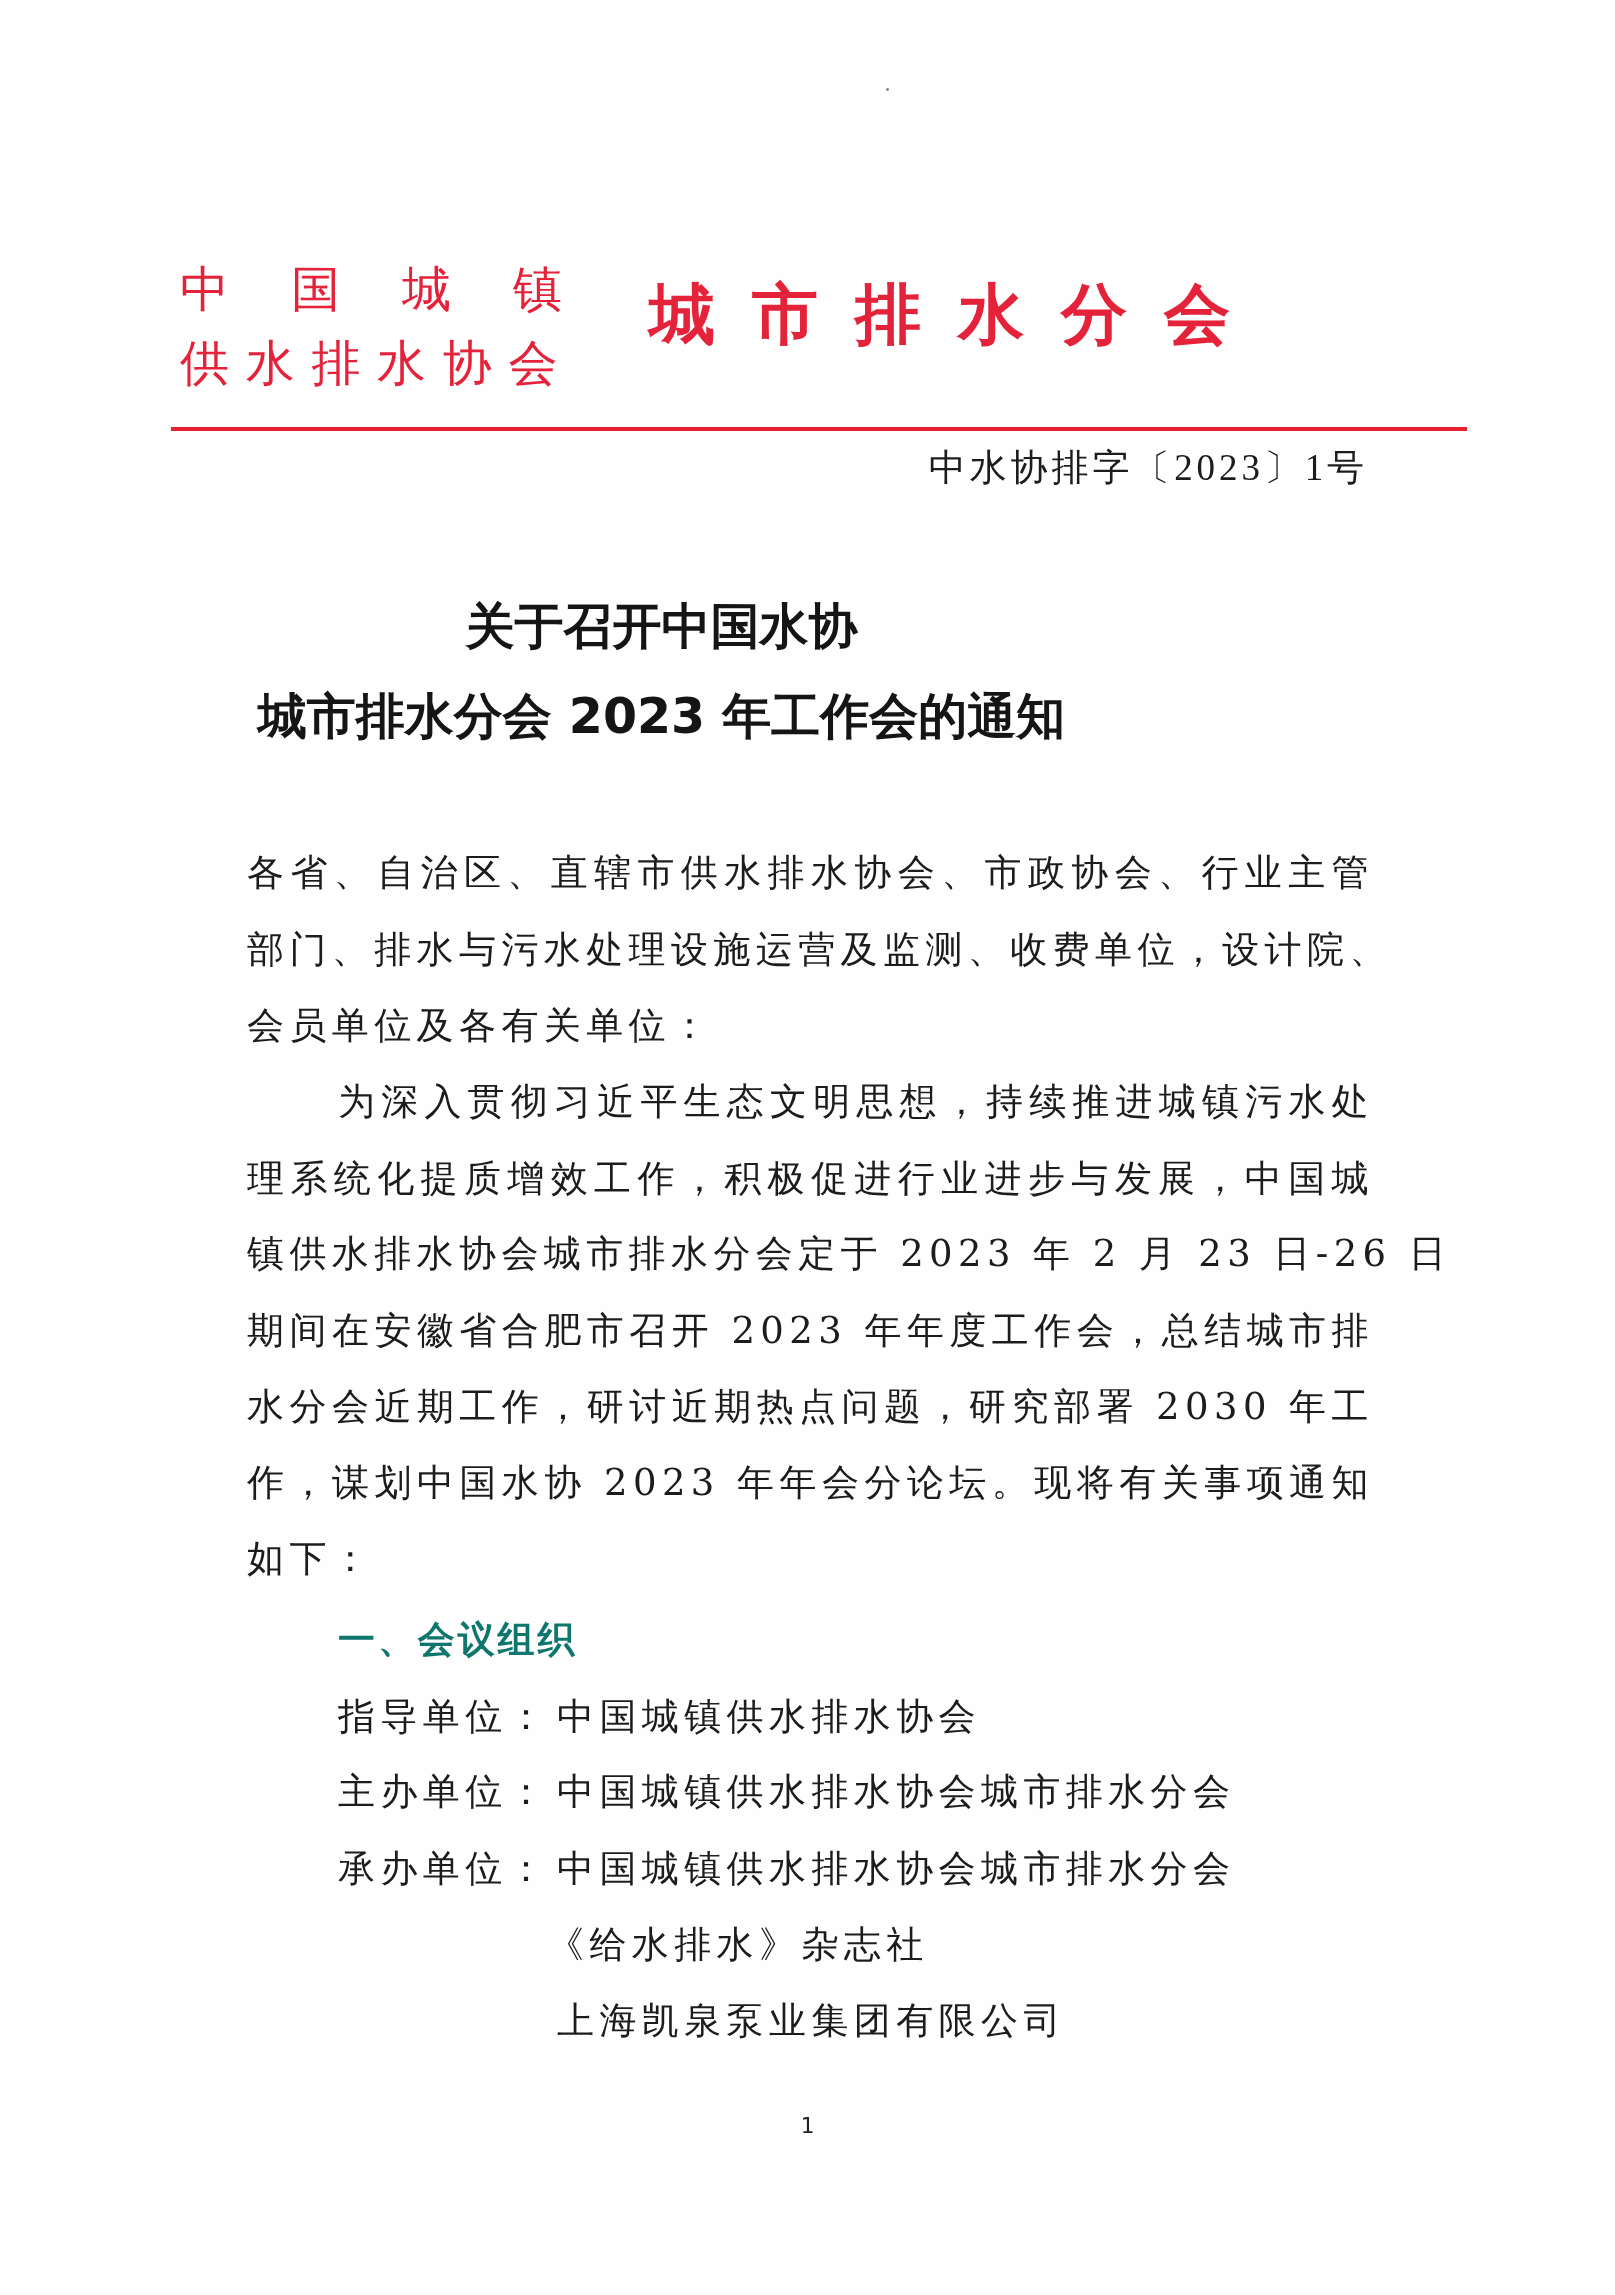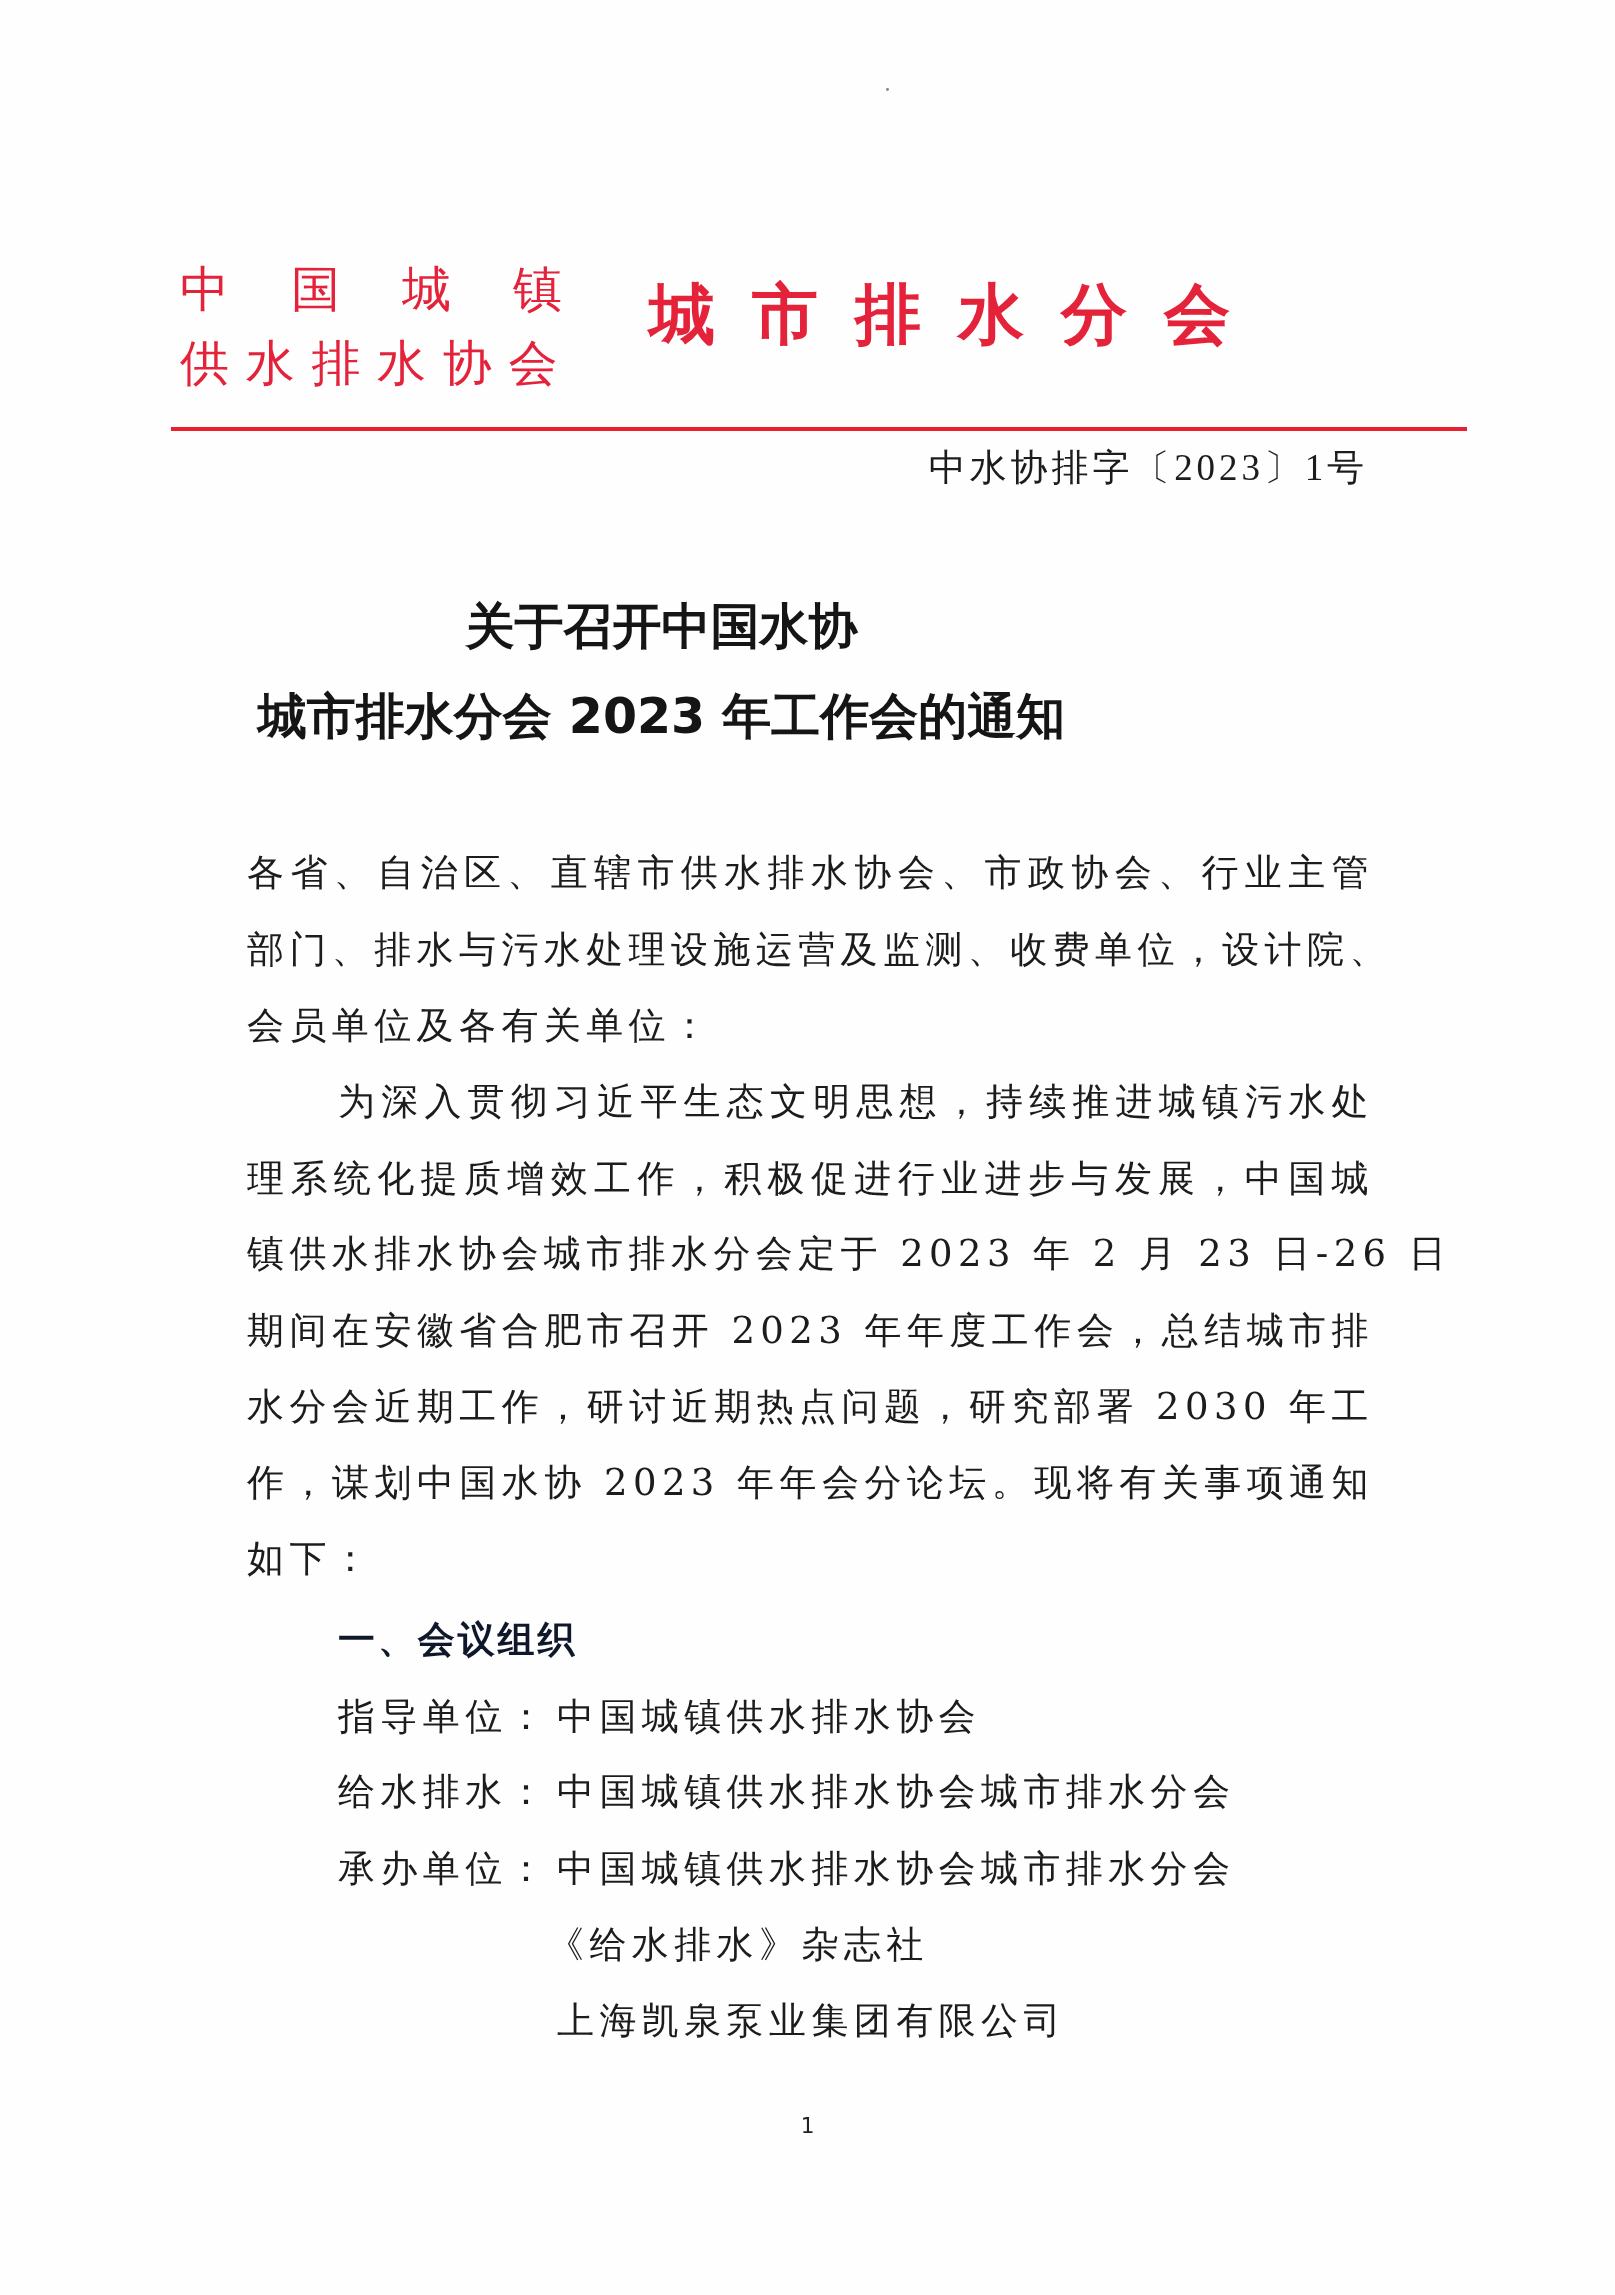--- a/index.html
+++ b/index.html
@@ -97,21 +97,21 @@
     .indent { left: 338px; width: 1036px; }
 
     .heading {
       position: absolute;
       left: 338px;
       font-family: "DejaVu Sans", "Liberation Sans", sans-serif;
       font-weight: bold;
       font-size: 37px;
       line-height: 76px;
       letter-spacing: 2.9px;
-      color: #0f172a;
+      color: #0f766e;
       white-space: nowrap;
     }
     .org-row {
       position: absolute;
       left: 338px;
       height: 76px;
       font-family: "DejaVu Serif", "Liberation Serif", serif;
       font-size: 37px;
       line-height: 76px;
       letter-spacing: 5.4px;
@@ -173,21 +173,21 @@
   <div class="line last" style="top:1521px;">如下：</div>
 </div>
 
 <div>
   <div class="heading" style="top:1602px;">一、会议组织</div>
 
   <div class="org-row" style="top:1679px;">
     <span class="org-label">指导单位：</span><span class="org-value">中国城镇供水排水协会</span>
   </div>
   <div class="org-row" style="top:1754px;">
-    <span class="org-label">给水排水：</span><span class="org-value">中国城镇供水排水协会城市排水分会</span>
+    <span class="org-label">主办单位：</span><span class="org-value">中国城镇供水排水协会城市排水分会</span>
   </div>
   <div class="org-row" style="top:1831px;">
     <span class="org-label">承办单位：</span><span class="org-value">中国城镇供水排水协会城市排水分会</span>
   </div>
   <div class="org-row org-cont" style="top:1907px; left:547px;">《给水排水》杂志社</div>
   <div class="org-row org-cont" style="top:1983px;">上海凯泉泵业集团有限公司</div>
 </div>
 
 <div class="page-number">1</div>
 

